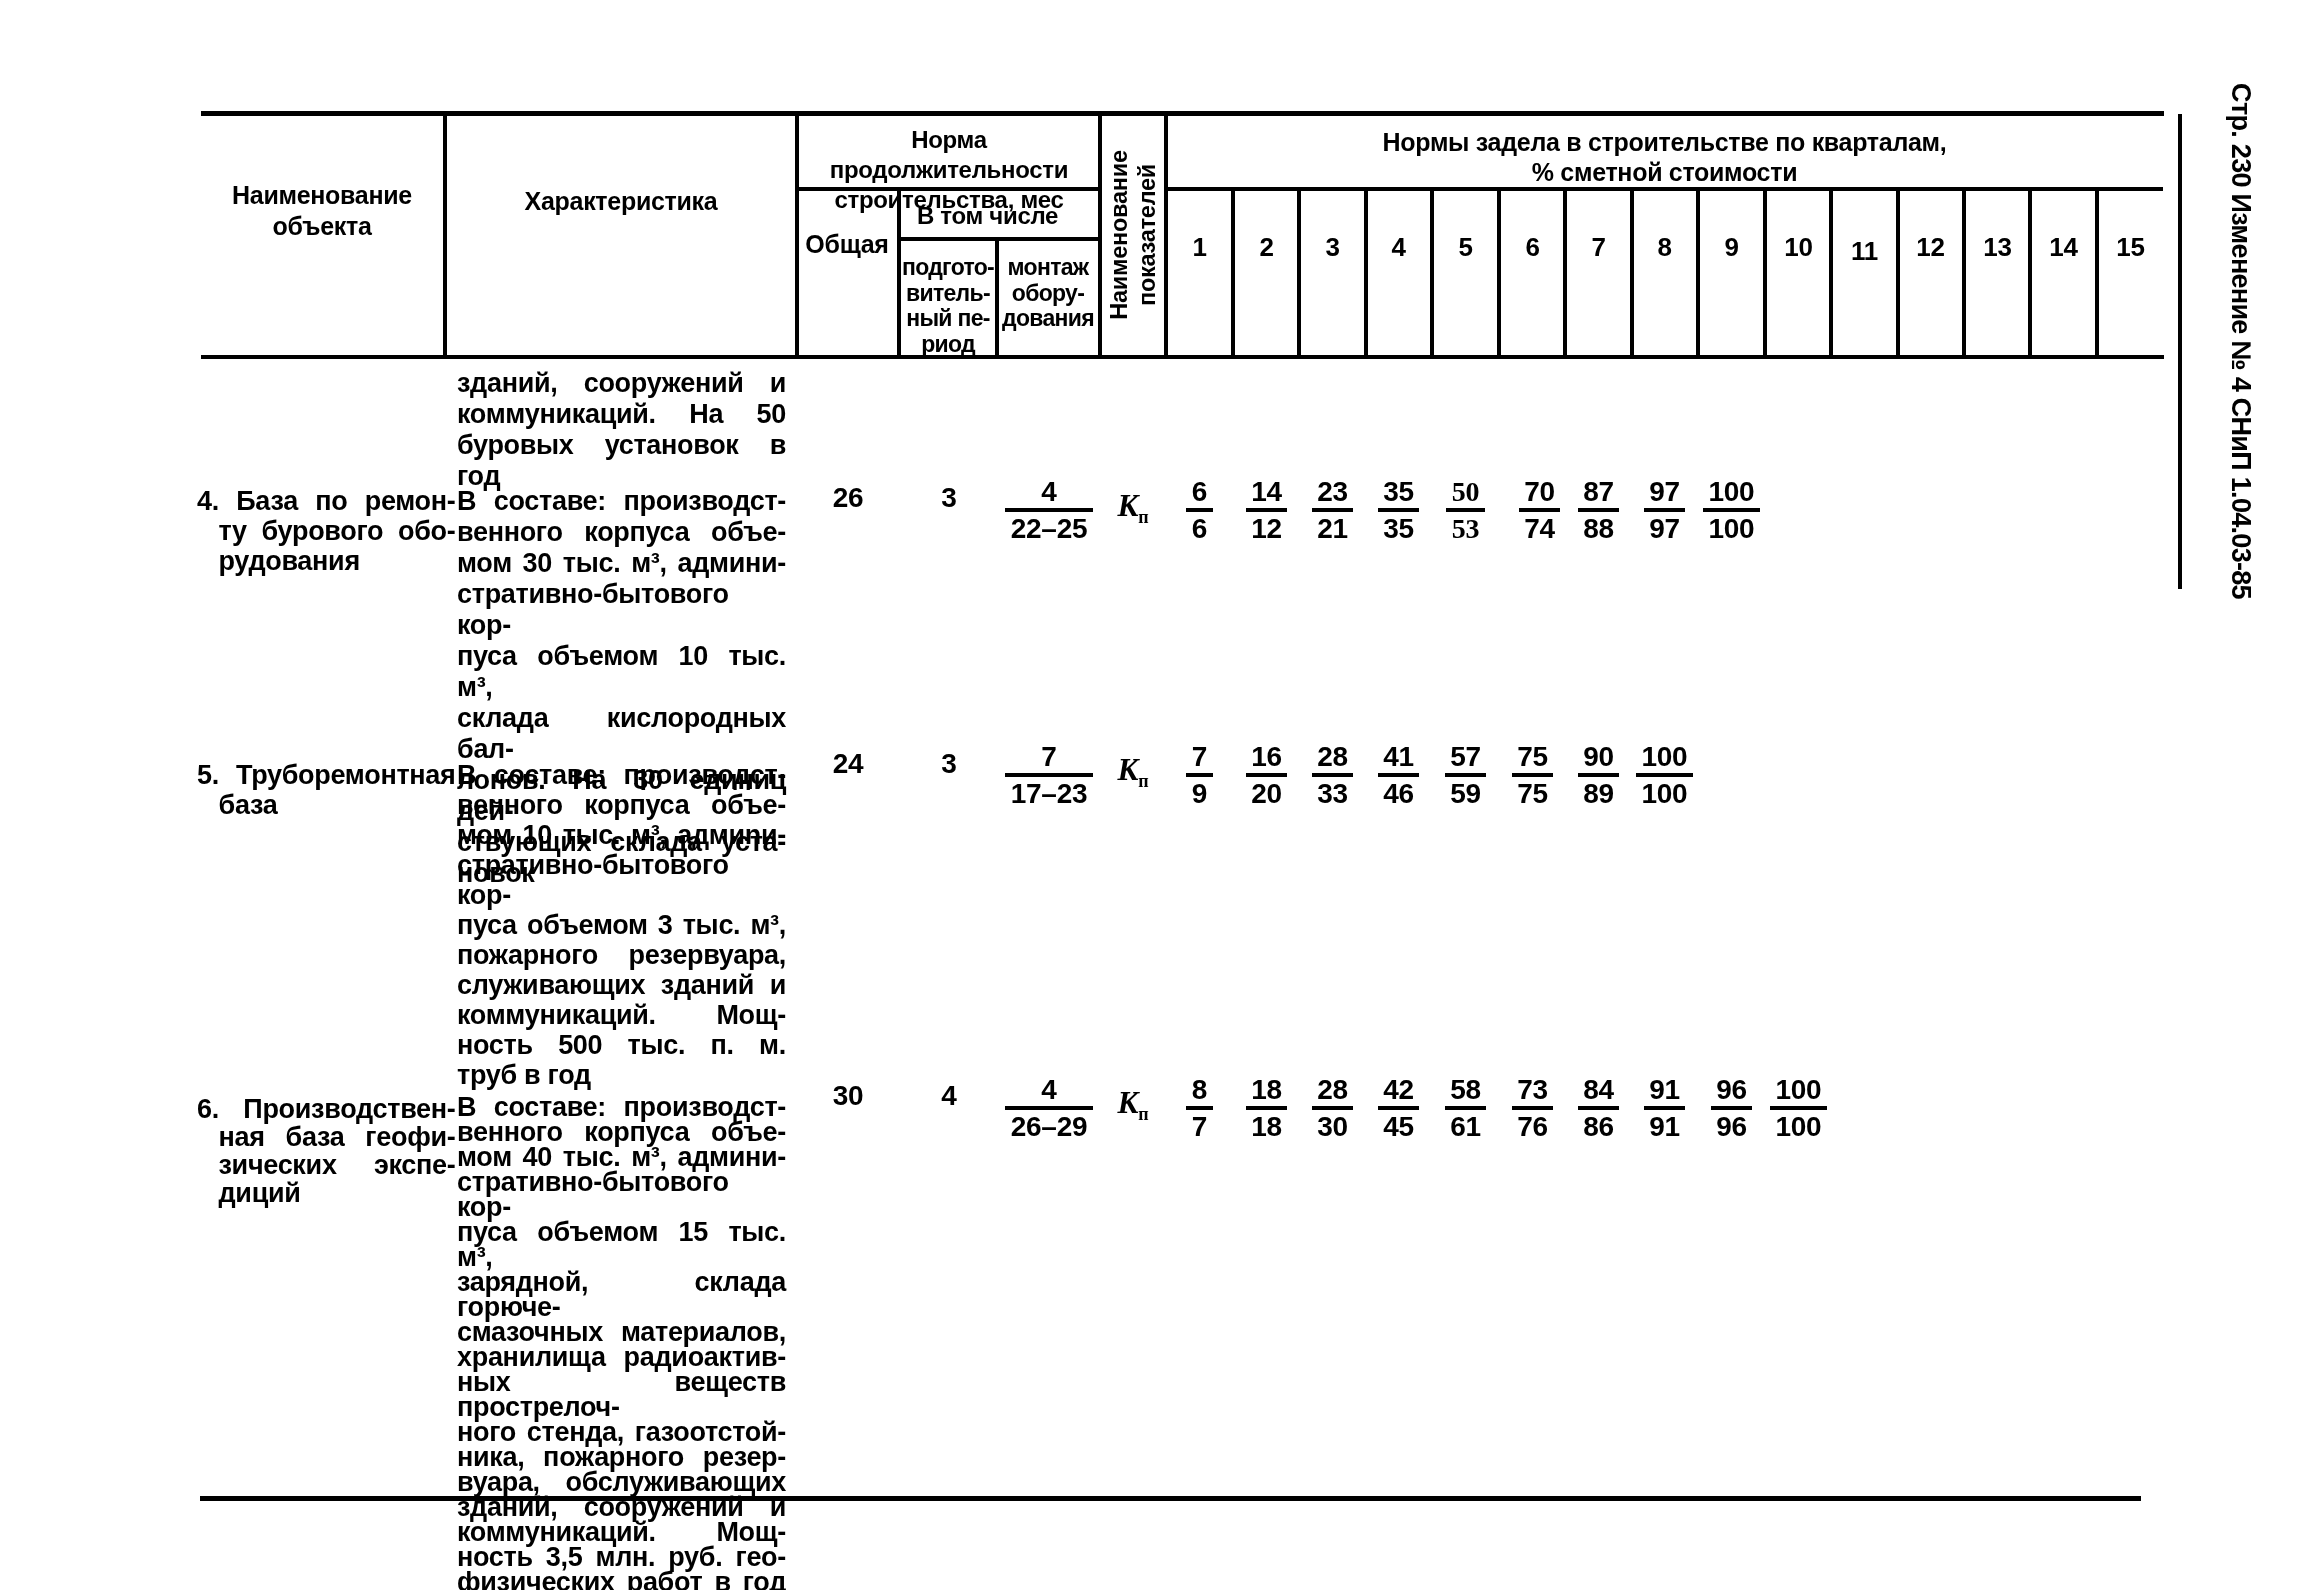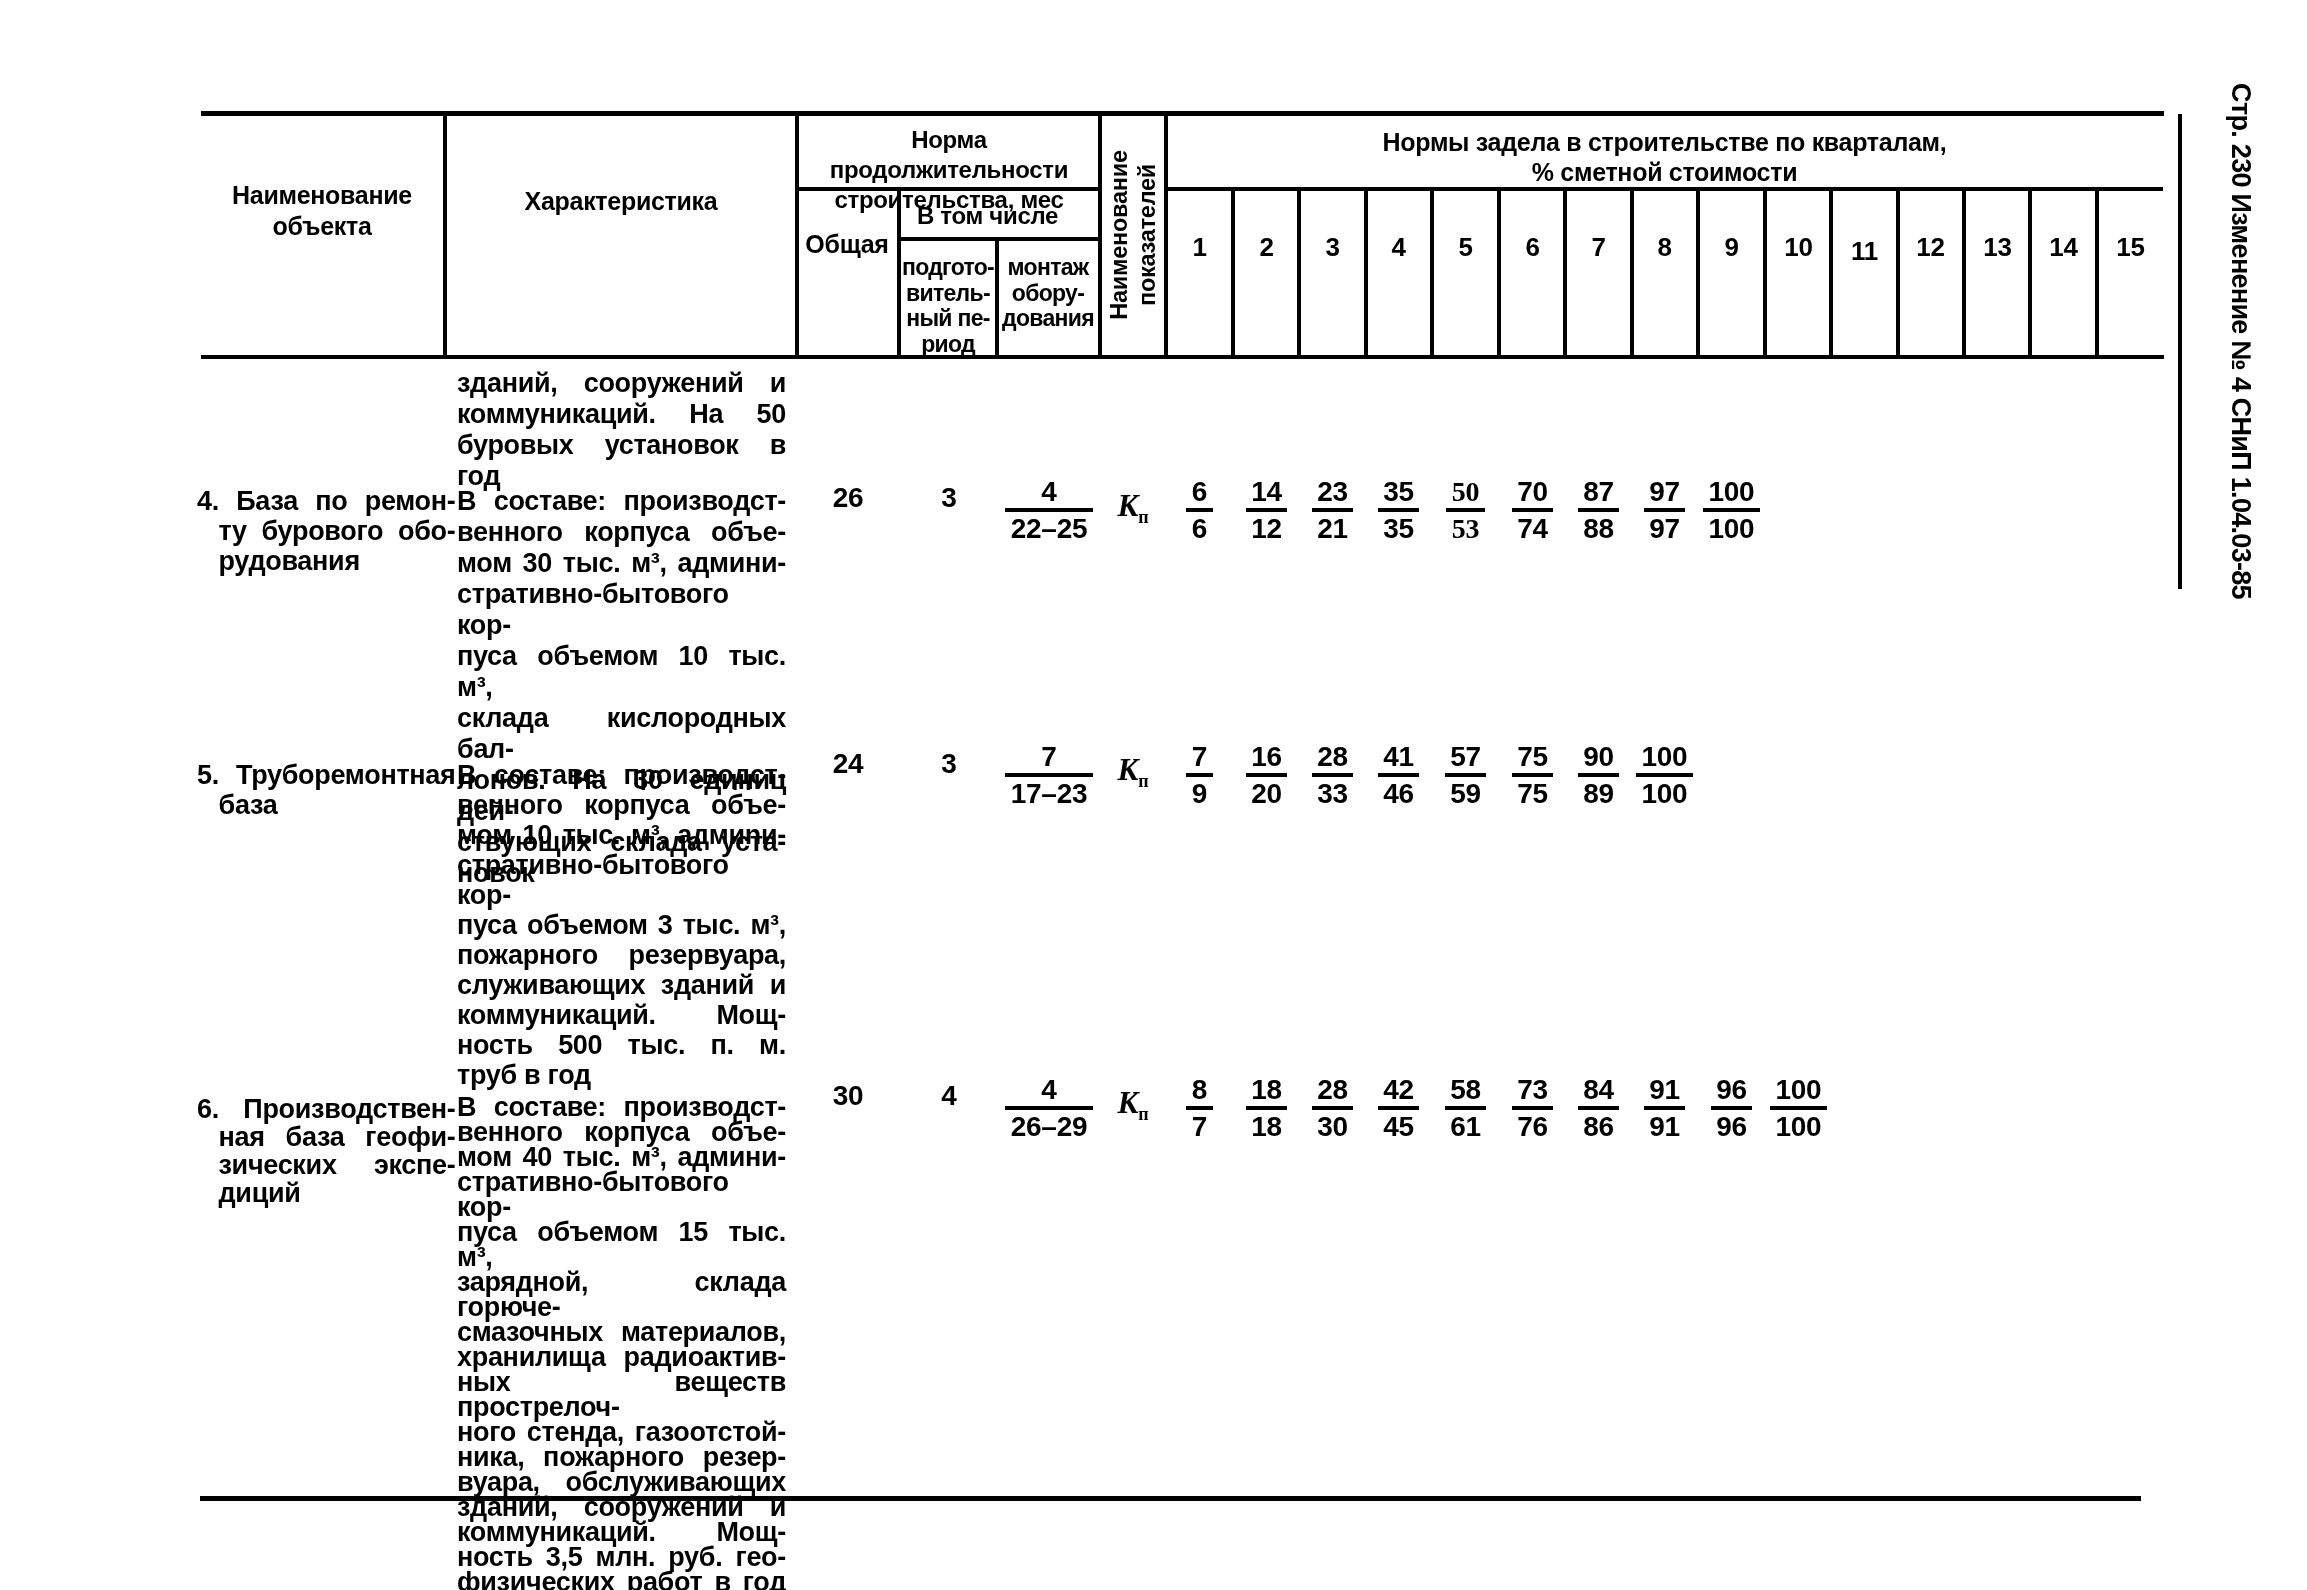--- a/index.html
+++ b/index.html
@@ -126,21 +126,21 @@
         <div class="num-cell" style="left: 797px; top: 484px; width: 102px;">26</div>
         <div class="num-cell" style="left: 901px; top: 484px; width: 96px;">3</div>
         <div class="frac-cell" style="left: 997px; top: 479px; width: 104px;"><span class="frac"><span class="fnum">4</span><span class="fden">22–25</span></span></div>
         <div class="frac-cell" style="left: 1098px; top: 490px; width: 70px;"><span class="kp"><span>К</span><span class="ksub">п</span></span></div>
         <div class="qrow" style="left: 1166px; top: 479px; width: 997px; height: 67px;">
           <div class="qslot" style="left: 0px; top: 0px; width: 67px;"><span class="frac"><span class="fnum">6</span><span class="fden">6</span></span></div>
           <div class="qslot" style="left: 67px; top: 0px; width: 67px;"><span class="frac"><span class="fnum">14</span><span class="fden">12</span></span></div>
           <div class="qslot" style="left: 133px; top: 0px; width: 67px;"><span class="frac"><span class="fnum">23</span><span class="fden">21</span></span></div>
           <div class="qslot" style="left: 199px; top: 0px; width: 67px;"><span class="frac"><span class="fnum">35</span><span class="fden">35</span></span></div>
           <div class="qslot" style="left: 266px; top: 0px; width: 67px; font-family: Liberation Serif, serif;"><span class="frac"><span class="fnum">50</span><span class="fden">53</span></span></div>
-          <div class="qslot" style="left: 333px; top: 0px; width: 67px;"><span class="frac"><span class="fnum">70</span><span class="fden">74</span></span></div>
+          <div class="qslot" style="left: 340px; top: 0px; width: 67px;"><span class="frac"><span class="fnum">70</span><span class="fden">74</span></span></div>
           <div class="qslot" style="left: 399px; top: 0px; width: 67px;"><span class="frac"><span class="fnum">87</span><span class="fden">88</span></span></div>
           <div class="qslot" style="left: 465px; top: 0px; width: 67px;"><span class="frac"><span class="fnum">97</span><span class="fden">97</span></span></div>
           <div class="qslot" style="left: 532px; top: 0px; width: 67px;"><span class="frac"><span class="fnum">100</span><span class="fden">100</span></span></div>
         </div>
         <div class="tblock nameblock" style="left: 197px; top: 760px; width: 237px; line-height: 30px; font-size: 27px;">
           <div class="ln">5. Труборемонтная</div>
           <div class="ln rag">база</div>
         </div>
         <div class="tblock" style="left: 457px; top: 760px; width: 329px; line-height: 30px; font-size: 27px;">
           <div class="ln">В составе: производст-</div>

